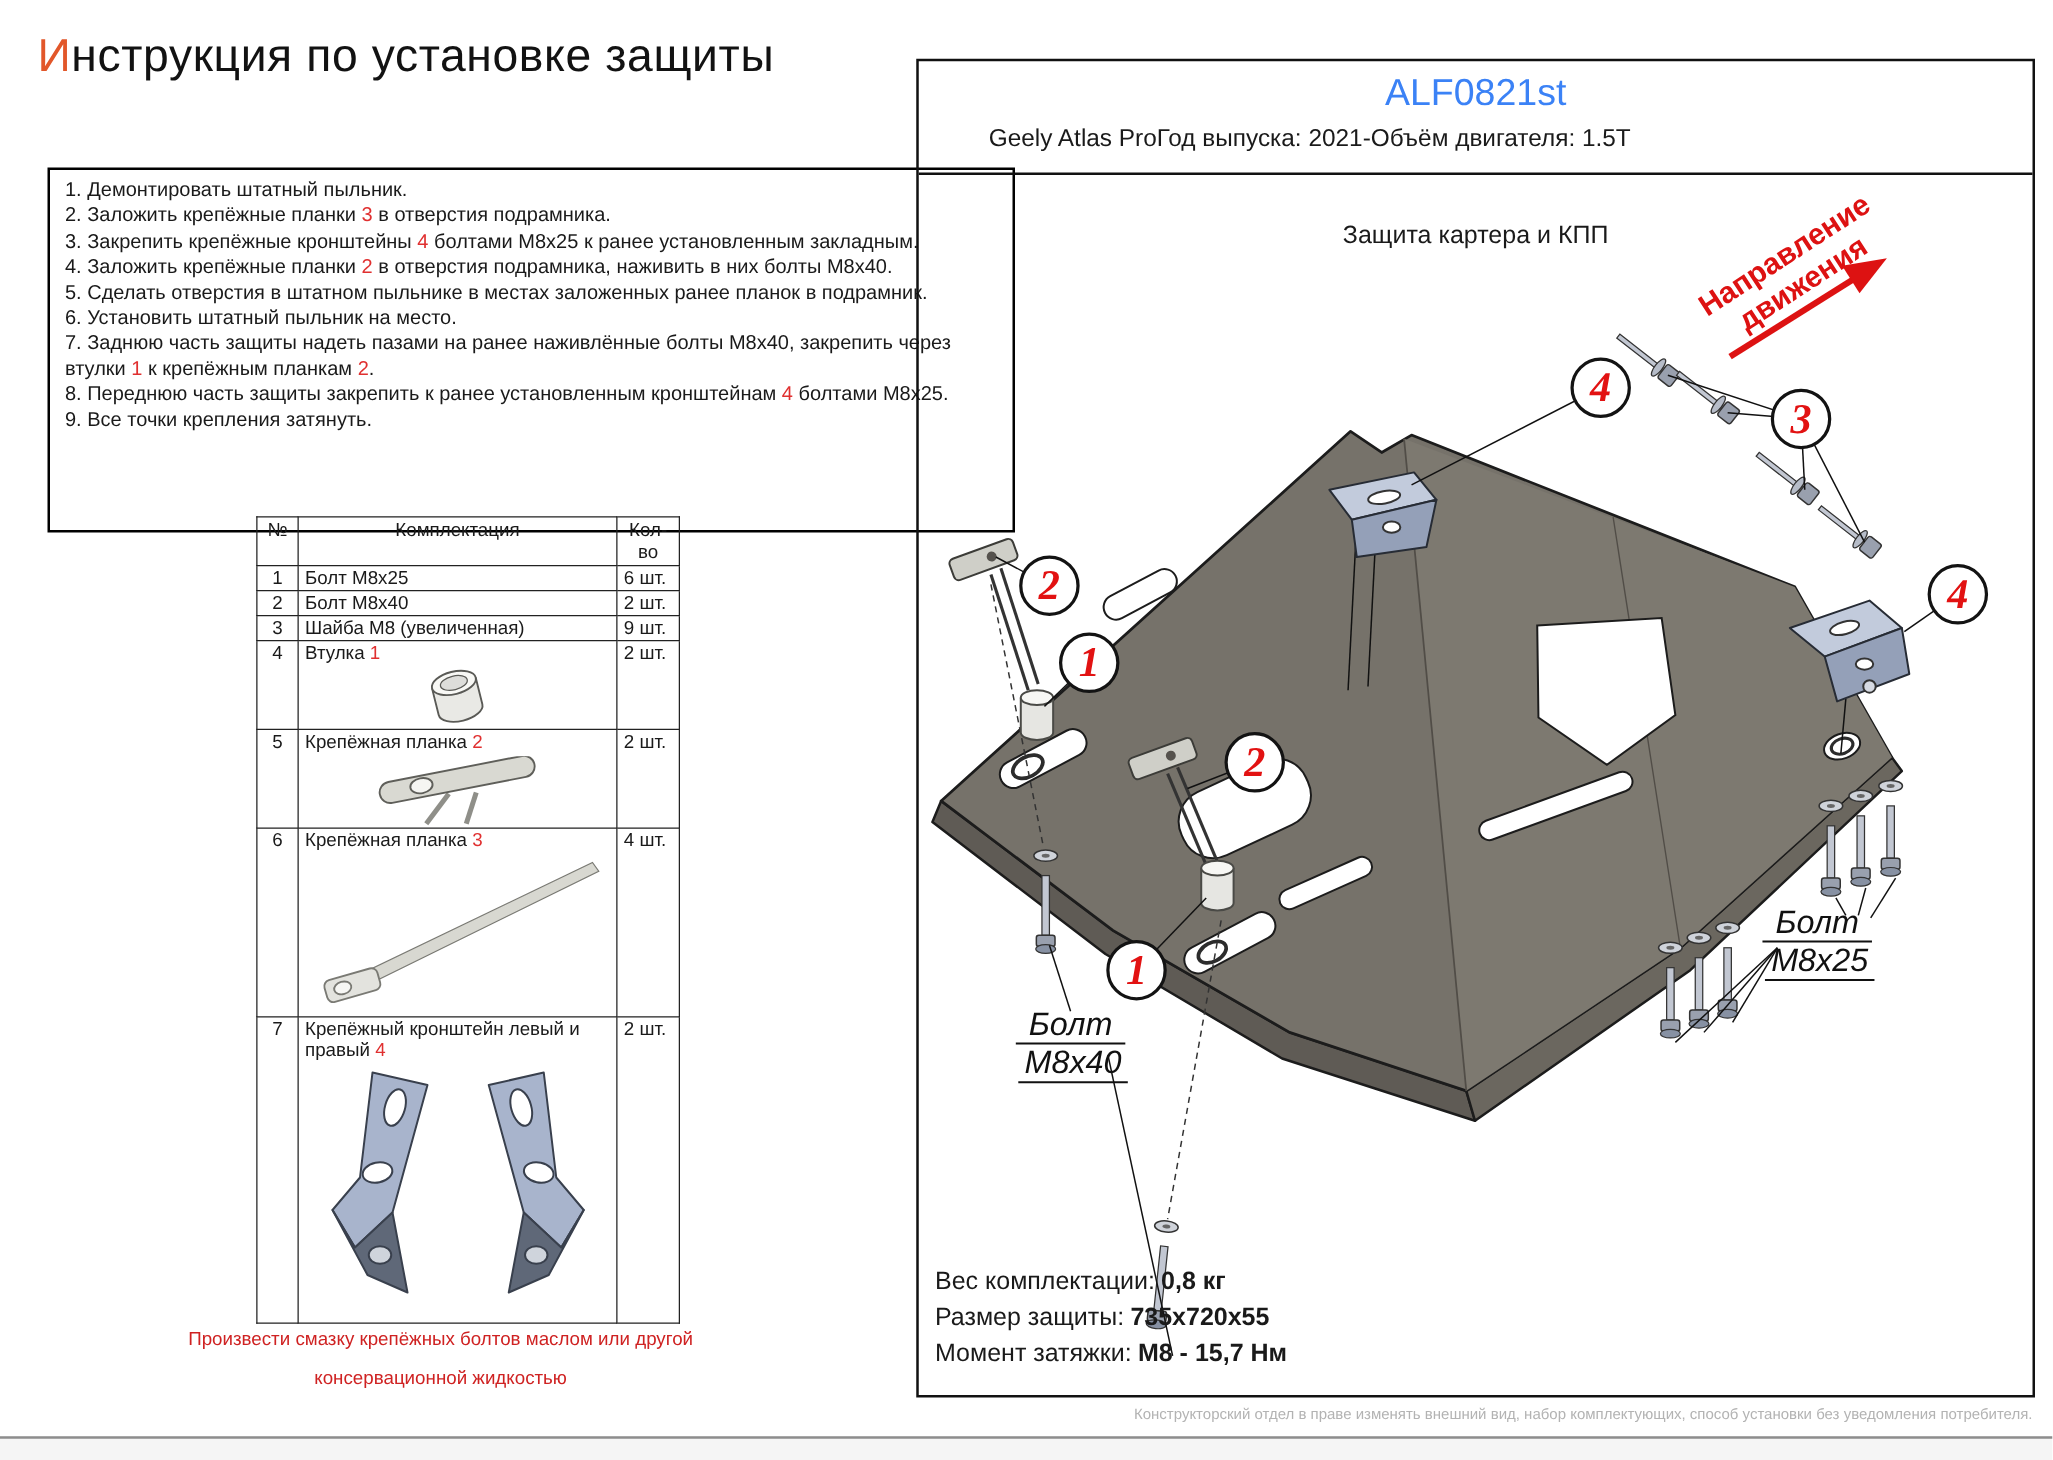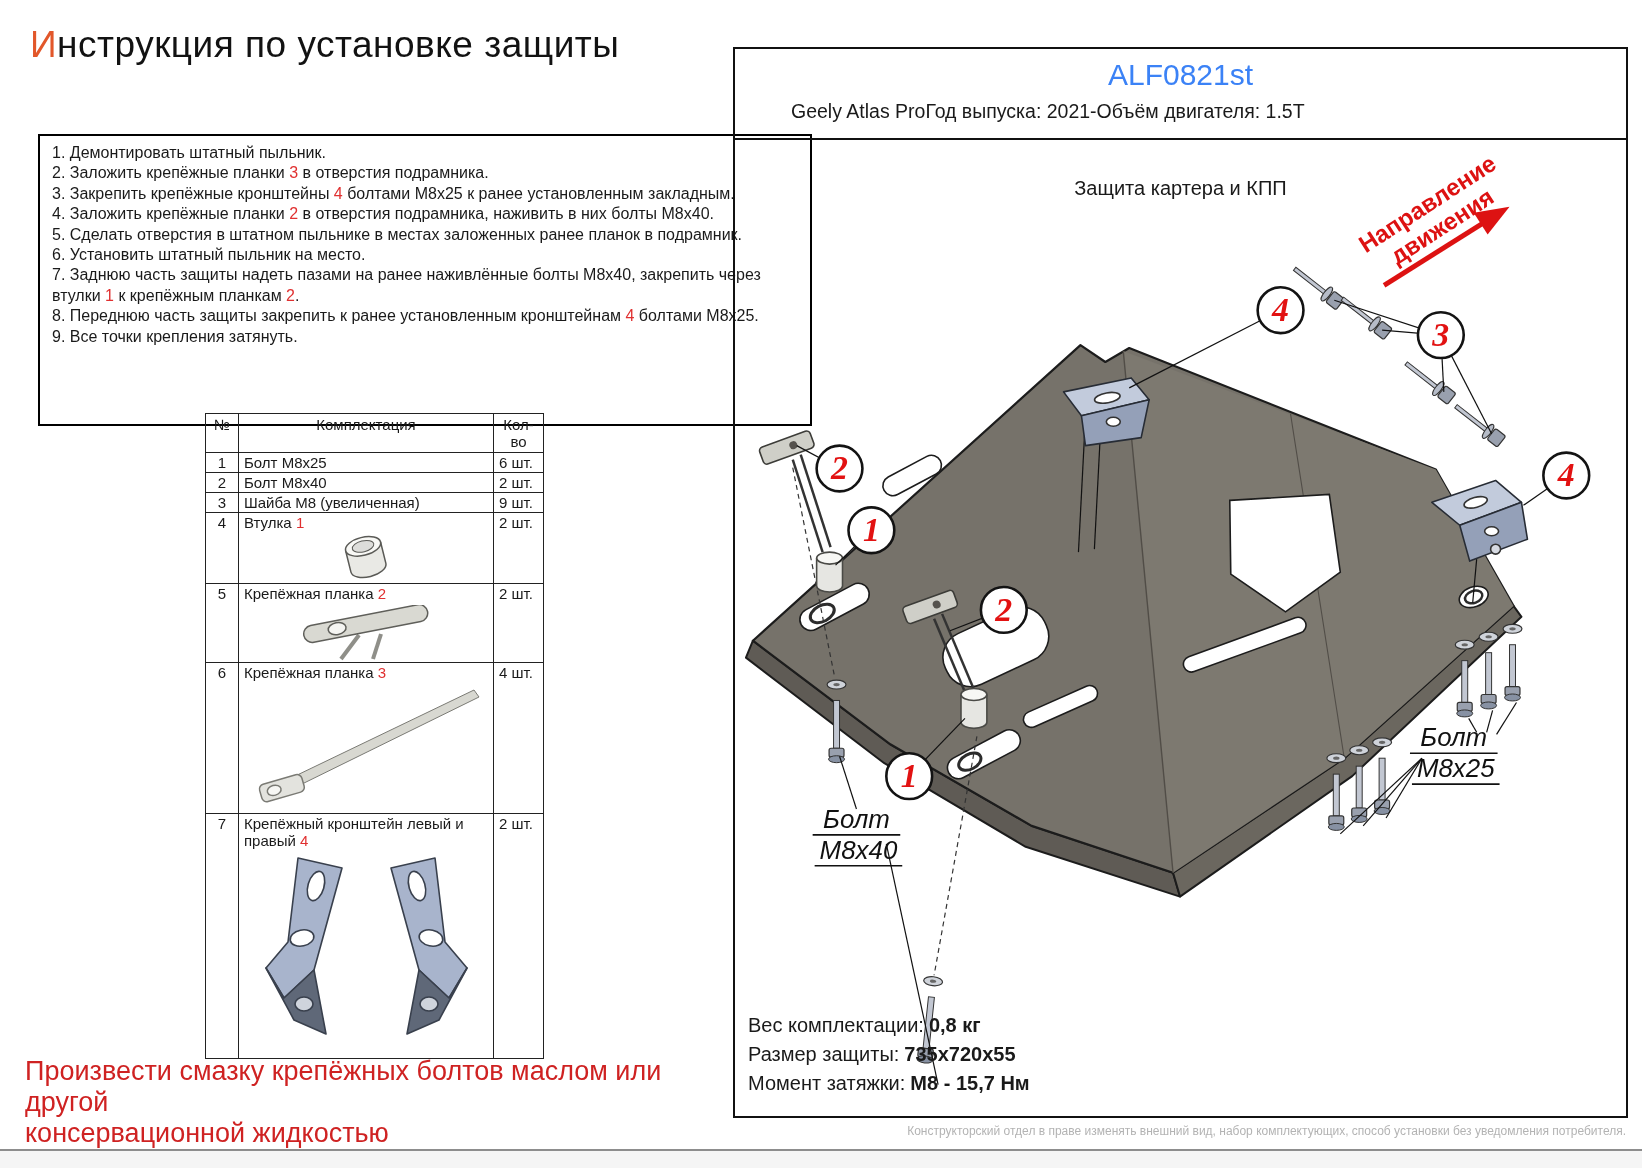--- a/index.html
+++ b/index.html
@@ -14,22 +14,22 @@
   #instr-box{left:38px;top:111px;width:774px;height:292px;border:2px solid #000000;
              box-sizing:border-box;padding:7px 12px 0 12px;font-size:16px;line-height:20.4px;margin-top:23px;}
   .red{color:#e03030;}
 
   #parts-table{left:205px;top:413px;border-collapse:collapse;table-layout:fixed;width:338px;font-size:15px;}
   #parts-table th,#parts-table td{border:1.5px solid #222;padding:1px 5px;vertical-align:top;font-weight:normal;}
   #parts-table th{text-align:center;padding:2px 2px;}
   #parts-table td.num{text-align:center;padding:1px 2px;}
   .part-img{display:flex;justify-content:center;margin-top:3px;}
 
-  #caution{left:25px;top:1056px;width:655px;text-align:left;color:#cf2222;
-           font-size:27px;line-height:31px;}
+  #caution{left:25px;top:1056px;width:655px;text-align:center;color:#cf2222;
+           font-size:15px;line-height:31px;}
 
   
   #panel{left:733px;top:47px;width:895px;height:1071px;border:2.5px solid #111;box-sizing:border-box;}
   #panel-code{position:absolute;top:9px;left:0;width:100%;text-align:center;font-size:30px;color:#3b82f6;}
   #panel-sub{position:absolute;top:51px;left:0;width:100%;box-sizing:border-box;
              display:flex;justify-content:flex-start;padding:0 24px 0 56px;font-size:19.5px;}
   #panel-divider{position:absolute;top:89px;left:0;width:100%;border-top:2px solid #111;}
   #panel-subtitle{position:absolute;top:100px;left:0;width:100%;text-align:center;font-size:20px;margin-top:28px;}
   #diagram{position:absolute;inset:0;width:100%;height:100%;}
   #specs{position:absolute;left:13px;top:962px;font-size:20px;line-height:29px;}

